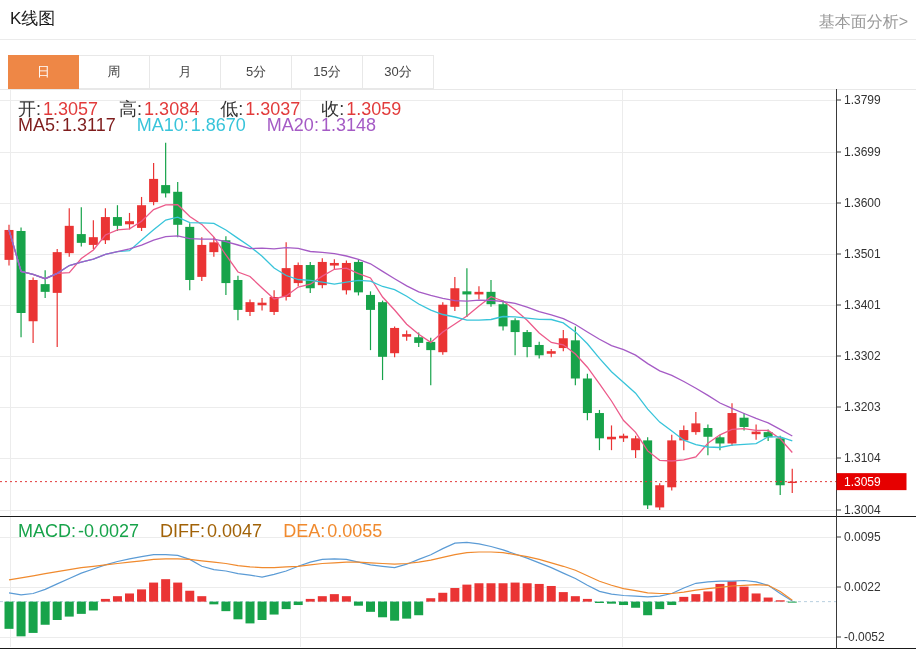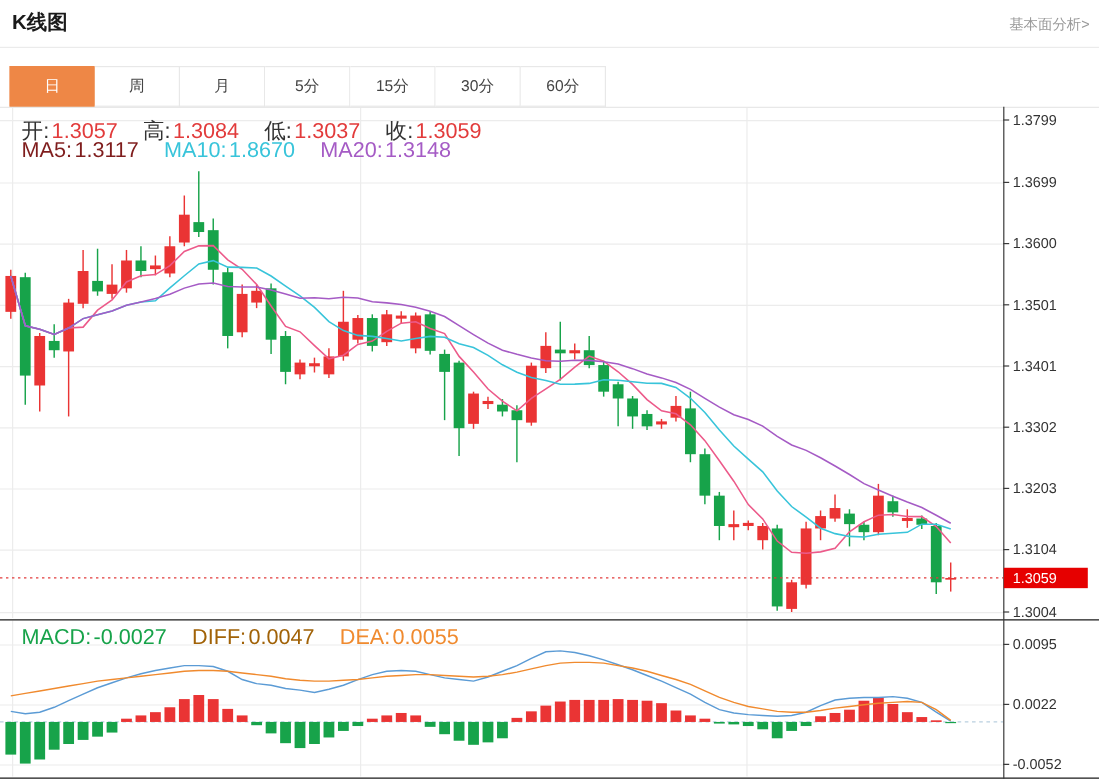--- a/index.html
+++ b/index.html
@@ -1,19 +1,19 @@
 <!DOCTYPE html>
 <html><head>
 <meta charset="utf-8">
 <style>
   html,body{margin:0;padding:0;background:#fff;}
   #app{position:relative;width:916px;height:651px;background:#fff;overflow:hidden;
        font-family:"Liberation Sans","DejaVu Sans",sans-serif;}
-  #page-title{position:absolute;top:7px;left:10px;font-size:17px;font-weight:bold;color:#1a1a1a;}
-  #fund-link{position:absolute;top:12px;right:8px;font-size:12px;color:#999;cursor:pointer;}
+  #page-title{position:absolute;top:7px;left:10px;font-size:17px;font-weight:normal;color:#1a1a1a;}
+  #fund-link{position:absolute;top:12px;right:8px;font-size:16px;color:#999;cursor:pointer;}
   #head-sep{position:absolute;top:39px;left:0;width:916px;height:1px;background:#ebebeb;}
   #tabbar{position:absolute;top:55px;left:8px;display:flex;height:34px;box-sizing:border-box;}
   .tab{width:71px;box-sizing:border-box;border:1px solid #e8e8e8;border-left:none;background:#fff;
        color:#444;font-size:13px;text-align:center;line-height:32px;cursor:pointer;}
   .tab:first-child{border-left:1px solid #e8e8e8;}
   .tab.selected{background:#ee8746;border-color:#ee8746;color:#fff;}
   #chart-svg{position:absolute;top:0;left:0;}
   .legend{position:absolute;font-size:18px;white-space:nowrap;}
   .legend .grp{margin-right:16px;}
   .legend .lbl{color:#333;}
@@ -32,21 +32,20 @@
   <div id="page-title">K线图</div>
   <div id="fund-link">基本面分析&gt;</div>
   <div id="head-sep"></div>
   <div id="tabbar">
       <div class="tab selected">日</div>
       <div class="tab">周</div>
       <div class="tab">月</div>
       <div class="tab">5分</div>
       <div class="tab">15分</div>
       <div class="tab">30分</div>
-      <div class="tab">60分</div>
     </div>
 
   <svg id="chart-svg" width="916" height="651">
       <line x1="0" y1="89.5" x2="916" y2="89.5" stroke="#e8e8e8" stroke-width="1"></line>
       <line x1="0" y1="100.5" x2="836" y2="100.5" stroke="#ececec" stroke-width="1"></line>
       <line x1="0" y1="152.5" x2="836" y2="152.5" stroke="#ececec" stroke-width="1"></line>
       <line x1="0" y1="203.5" x2="836" y2="203.5" stroke="#ececec" stroke-width="1"></line>
       <line x1="0" y1="254.5" x2="836" y2="254.5" stroke="#ececec" stroke-width="1"></line>
       <line x1="0" y1="305.5" x2="836" y2="305.5" stroke="#ececec" stroke-width="1"></line>
       <line x1="0" y1="356.5" x2="836" y2="356.5" stroke="#ececec" stroke-width="1"></line>

